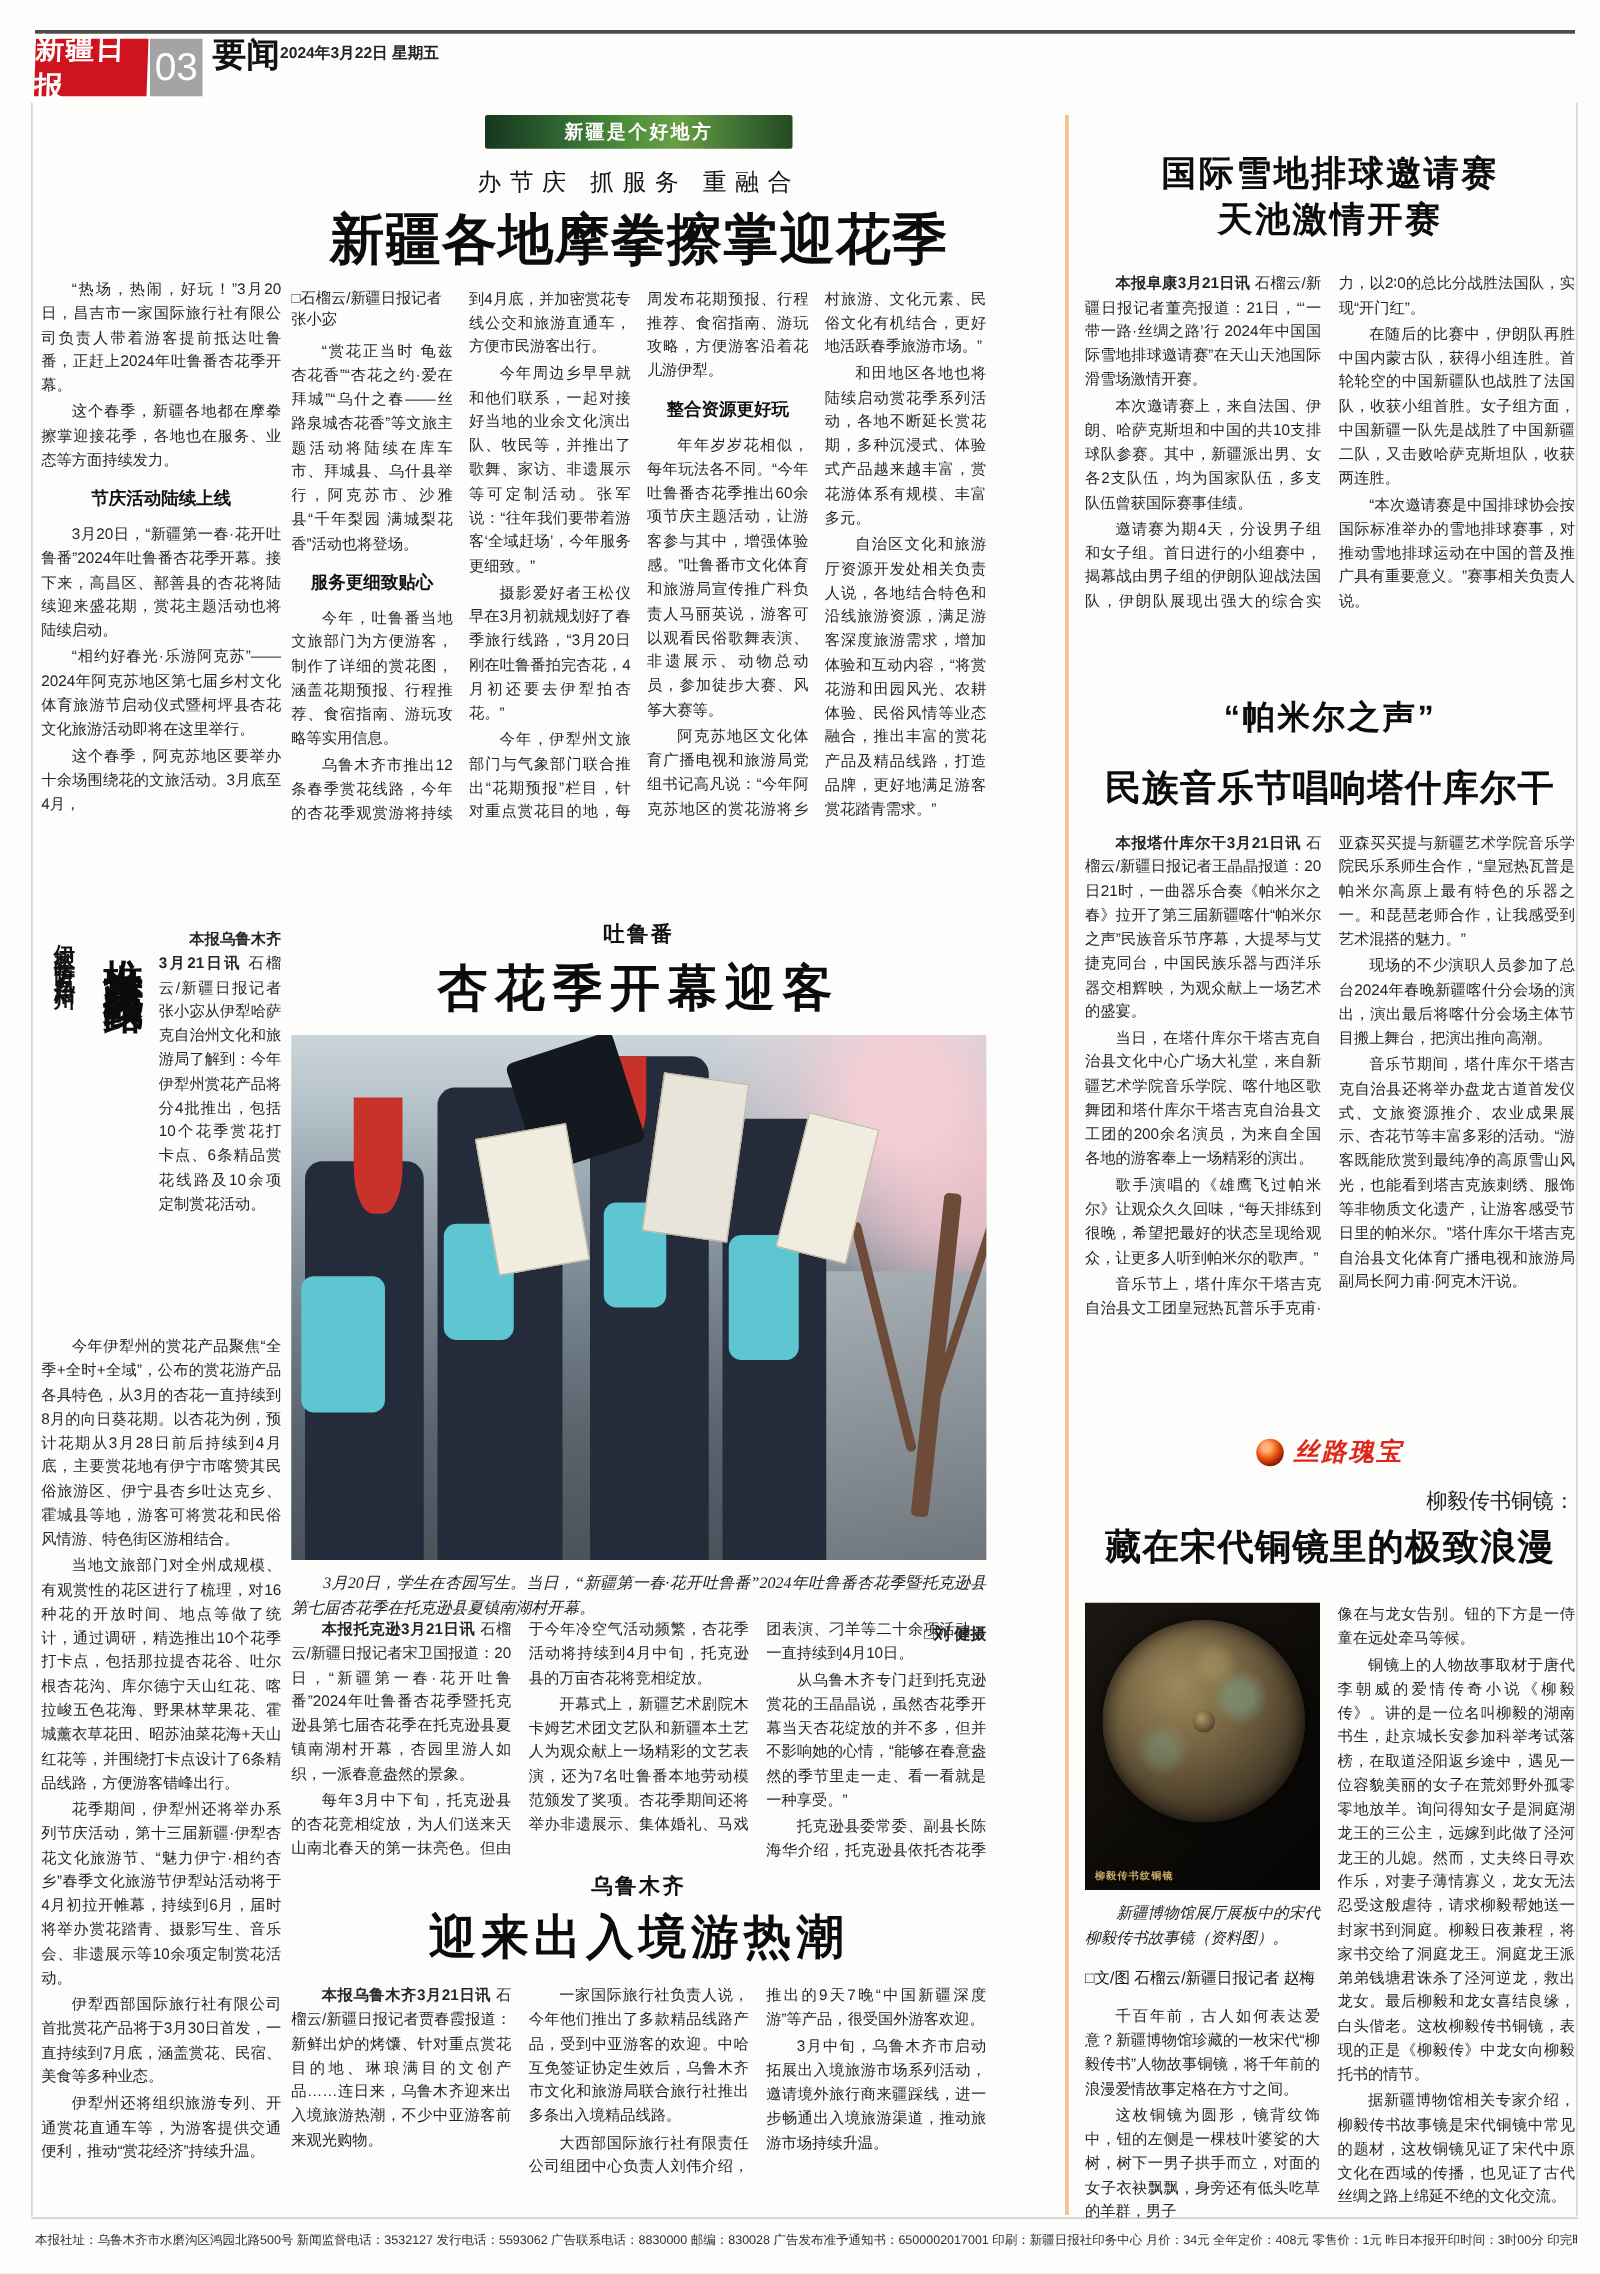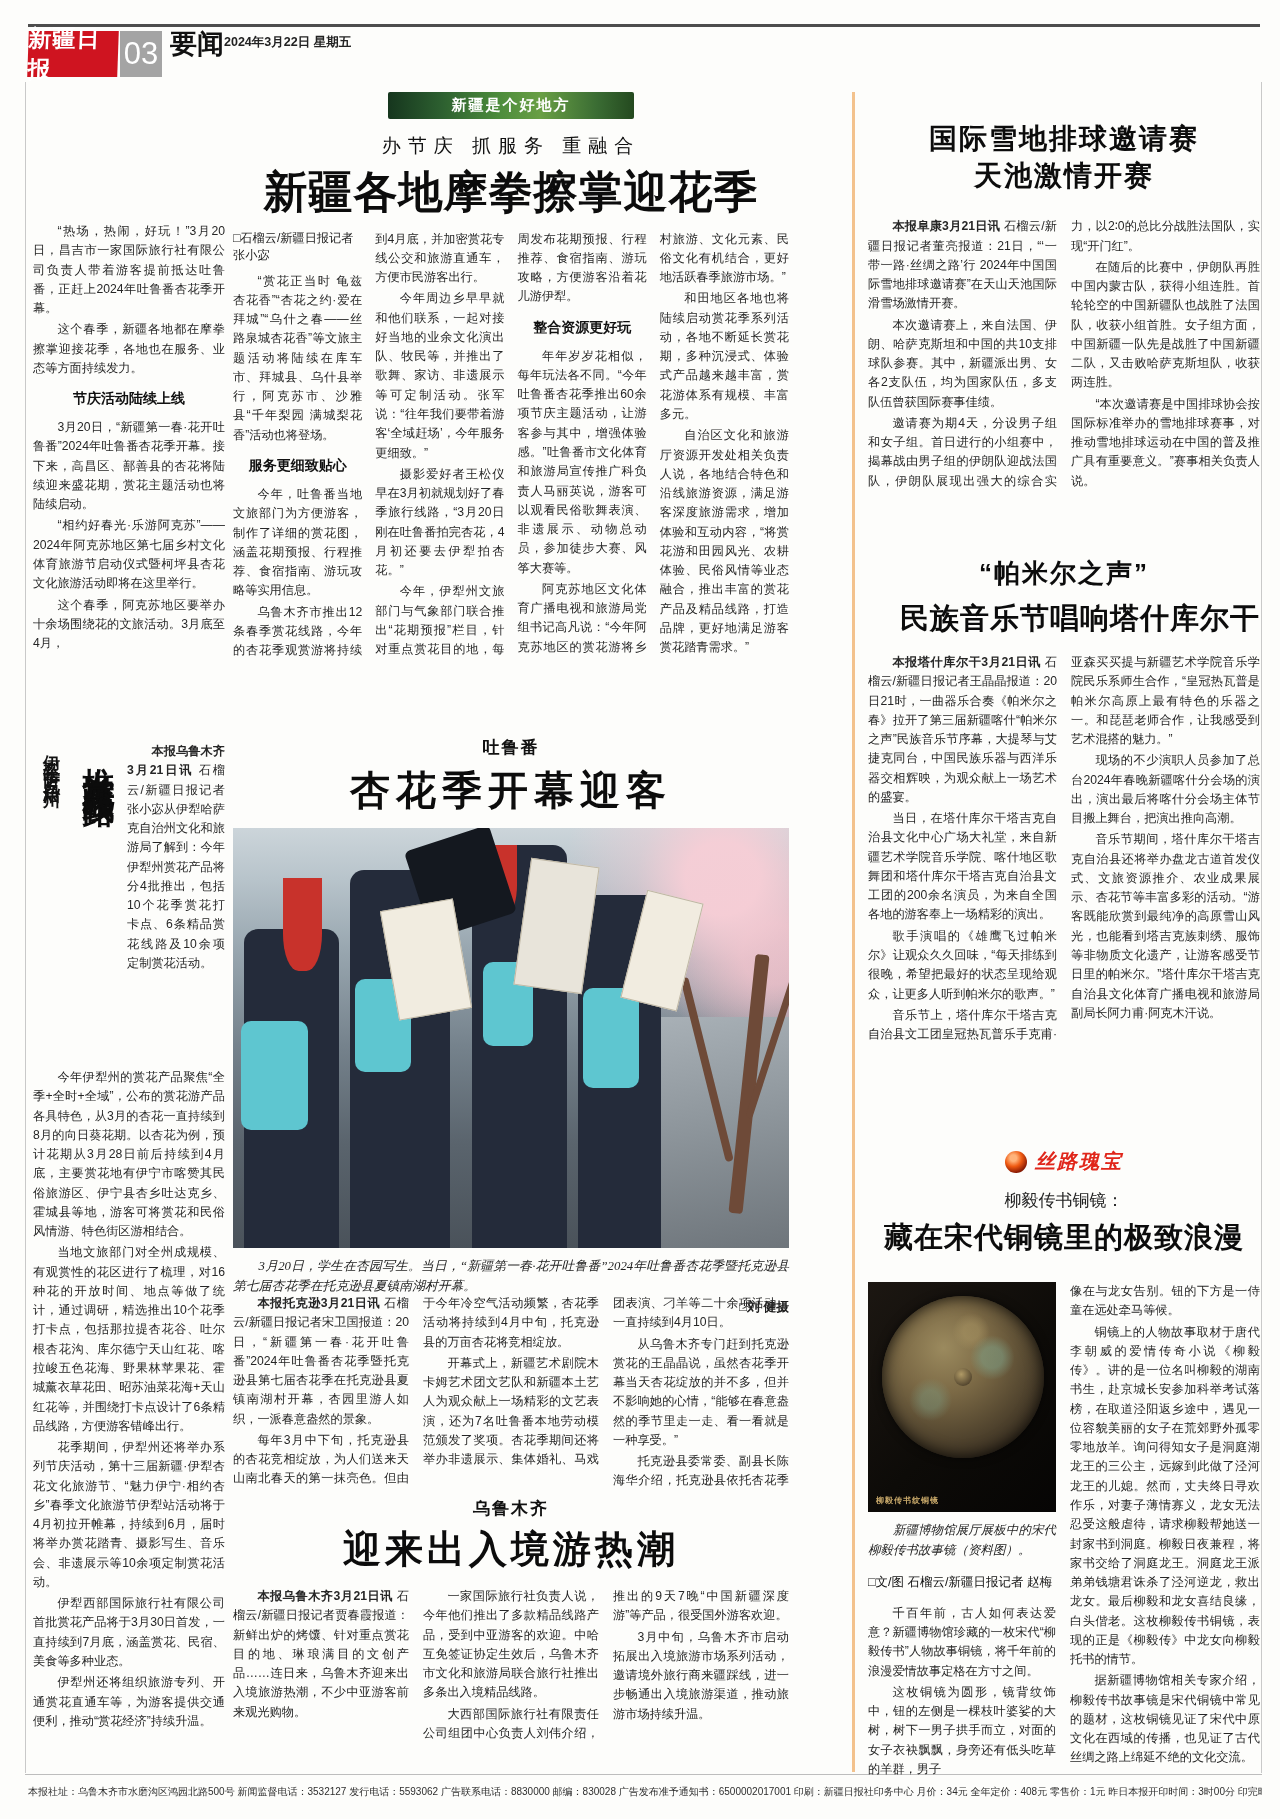--- a/index.html
+++ b/index.html
@@ -78,29 +78,29 @@
   
   .urq{position:absolute;left:233px;top:1497px;width:556px;}
   .urq-headline{font-size:38px;font-weight:900;letter-spacing:4px;text-align:center;margin:4px 0 0;color:#0c0c0c;}
   .urq-body{margin-top:12px;column-count:3;column-gap:14px;height:192px;overflow:hidden;}
   
   .vb{position:absolute;left:868px;top:98px;width:392px;}
   .vb-headline{font-size:28px;font-weight:900;text-align:center;line-height:1.3;letter-spacing:2px;color:#0c0c0c;}
   .vb-body{margin-top:16px;column-count:2;column-gap:14px;height:298px;overflow:hidden;}
   .pm{position:absolute;left:868px;top:556px;width:392px;}
   .pm-h1{font-size:26px;font-weight:900;text-align:center;letter-spacing:2px;color:#0c0c0c;}
-  .pm-h2{font-size:29px;font-weight:900;text-align:right;letter-spacing:1px;margin-top:8px;color:#0c0c0c;}
+  .pm-h2{font-size:29px;font-weight:900;text-align:center;letter-spacing:1px;margin-top:20px;color:#0c0c0c;}
   .pm-body{margin-top:14px;column-count:2;column-gap:14px;height:466px;overflow:hidden;}
   
   .silk{position:absolute;left:868px;top:1148px;width:392px;}
   .silk-tag{display:flex;align-items:center;justify-content:center;gap:8px;}
   .sphere{width:22px;height:22px;border-radius:50%;
      background:radial-gradient(circle at 38% 32%,#ffb37a 0 16%,#ef5a12 42%,#8d1c04 72%,#4a0c02 100%);}
   .silk-tag-text{font-size:20px;font-weight:900;font-style:italic;color:#e0261a;letter-spacing:2px;}
-  .silk-sub{font-size:17px;text-align:center;margin-top:14px;color:#222;}
+  .silk-sub{font-size:17px;text-align:right;margin-top:14px;color:#222;}
   .silk-headline{font-size:29px;font-weight:900;text-align:center;letter-spacing:1px;margin-top:6px;color:#0c0c0c;}
   .silk-cols{display:flex;gap:14px;margin-top:14px;height:508px;overflow:hidden;}
   .silk-left{width:188px;flex:none;}
   .silk-right{flex:1;overflow:hidden;}
   .mirror-wrap{position:relative;width:188px;height:230px;overflow:hidden;
      background:linear-gradient(135deg,#1c1712 0%,#0d0b08 55%,#060504 100%);font-weight:bold;}
   .mirror{position:absolute;left:14px;top:14px;width:162px;height:162px;border-radius:50%;
      background:
        radial-gradient(circle at 68% 38%, rgba(126,160,135,.55) 0 7%, transparent 15%),
        radial-gradient(circle at 30% 64%, rgba(126,160,135,.4) 0 6%, transparent 14%),

